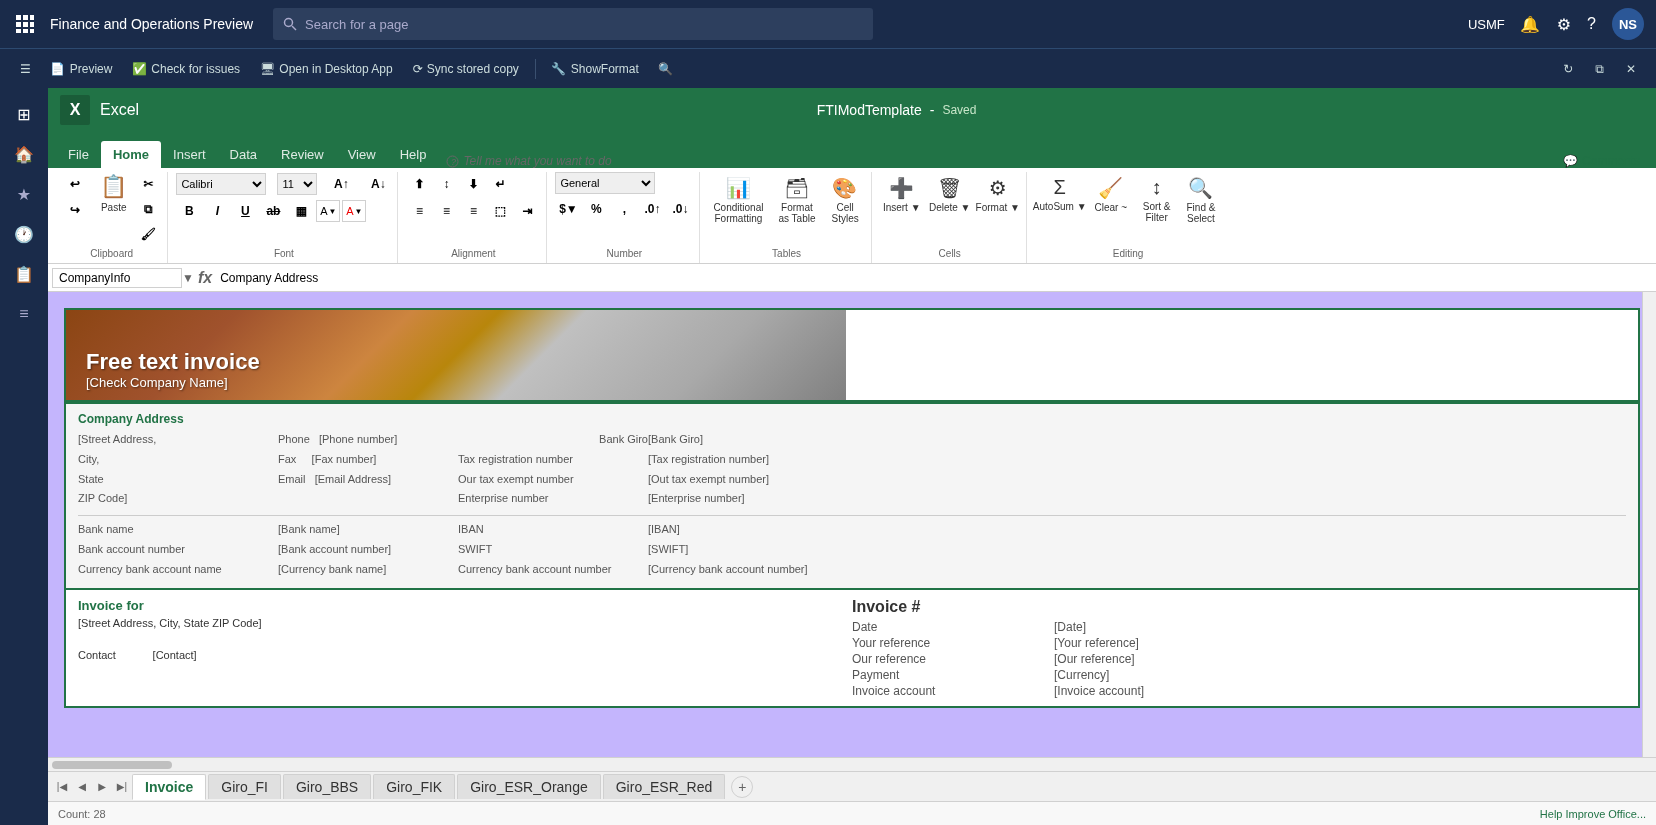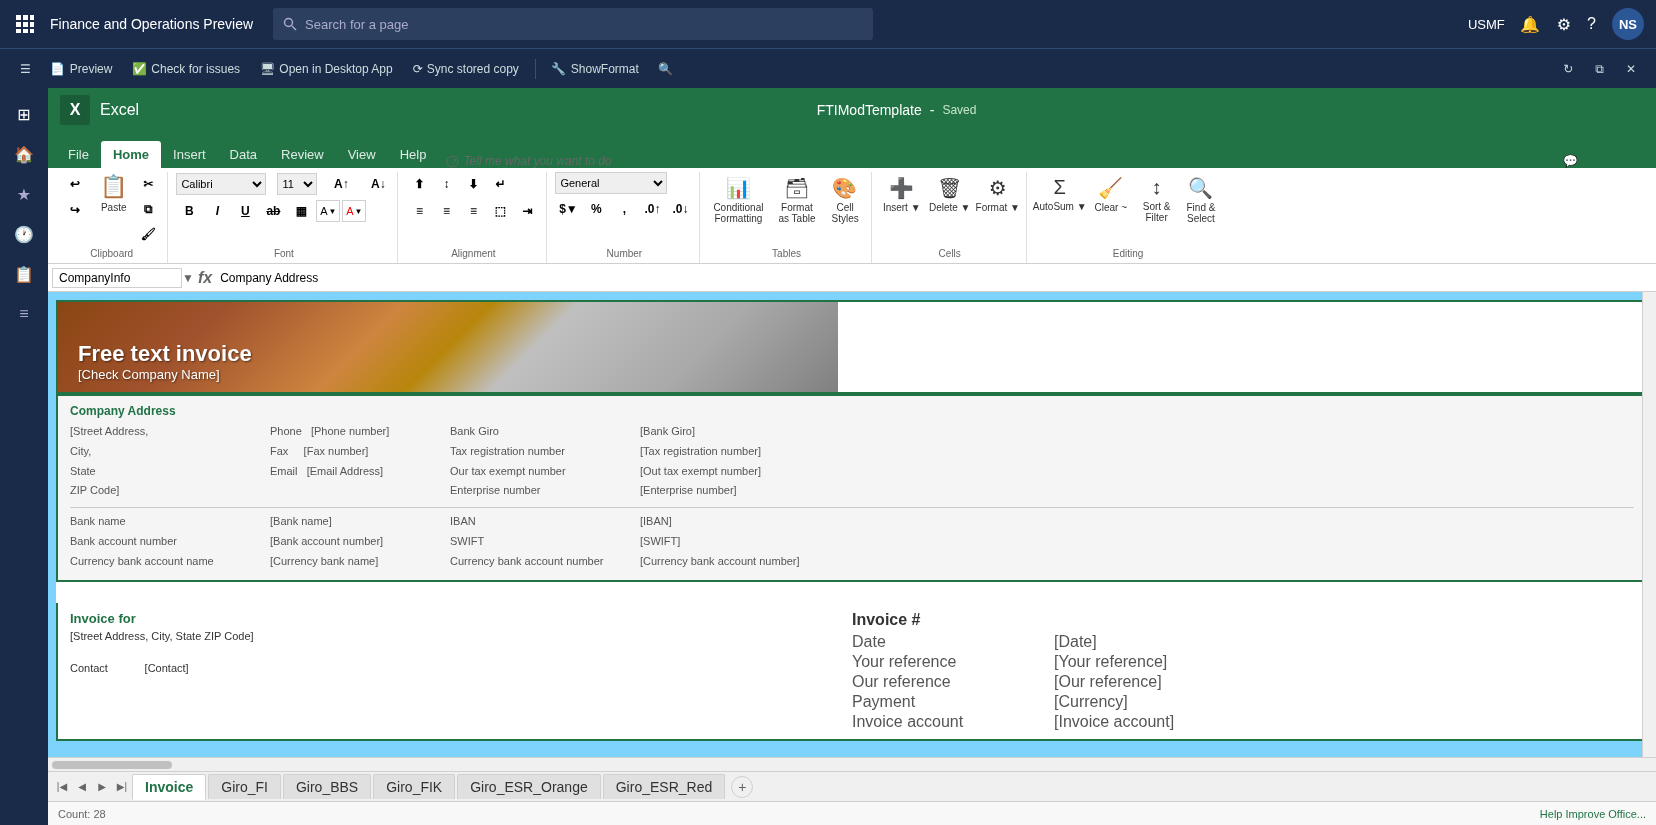--- a/index.html
+++ b/index.html
@@ -224,24 +224,24 @@
     
     .spreadsheet-area {
       flex: 1;
       overflow: hidden;
       background: #f9f9f9;
       position: relative;
     }
 
     
     .invoice-content {
-      padding: 8px;
+      padding: 16px;
       overflow-y: auto;
       height: 100%;
-      background: #7dd3fc;
+      background: #c4b5fd;
     }
 
     .invoice-inner {
       margin: 0 auto;
       background: white;
       width: 100%;
     }
 
     .invoice-header-img {
       width: 100%;
@@ -278,21 +278,20 @@
       font-weight: bold;
       font-size: 12px;
       margin-bottom: 4px;
     }
 
     .invoice-for-section {
       display: grid;
       grid-template-columns: 1fr 1fr;
       padding: 8px 12px;
       gap: 0;
-      margin-top: 21px;
     }
 
     .invoice-for-title {
       color: #217346;
       font-size: 13px;
       font-weight: bold;
       margin-bottom: 4px;
     }
 
     .invoice-num-title {
@@ -301,21 +300,21 @@
       font-weight: bold;
       margin-bottom: 4px;
     }
 
     .address-detail { font-size: 11px; color: #333; margin: 1px 0; }
 
     .invoice-details-grid {
       display: grid;
       grid-template-columns: 200px 200px;
       gap: 2px;
-      font-size: 16px;
+      font-size: 12px;
     }
 
     
     .sheet-tabs-bar {
       background: #f0f0f0;
       border-top: 1px solid #d0d0d0;
       height: 30px;
       display: flex;
       align-items: center;
       padding: 0 4px;
@@ -393,21 +392,21 @@
       font-size: 11px;
       border: 1px solid #d0d0d0;
     }
     .font-size-select {
       width: 40px;
       height: 22px;
       font-size: 11px;
       border: 1px solid #d0d0d0;
     }
     .number-format-select {
-      width: 112px;
+      width: 100px;
       height: 22px;
       font-size: 11px;
       border: 1px solid #d0d0d0;
     }
 
     .color-btn {
       width: 24px;
       height: 22px;
       border: 1px solid #d0d0d0;
       cursor: pointer;
@@ -728,21 +727,21 @@
             </div>
           </div>
 
           
           <div class="invoice-company-section">
             <div class="company-address-title">Company Address</div>
 
             <div style="display:grid; grid-template-columns: 200px 180px 190px 200px auto; font-size:11px; line-height:1.8;">
               <div style="color:#555;">[Street Address,</div>
               <div style="color:#555;">Phone &nbsp; [Phone number]</div>
-              <div style="color:#555;">Bank Giro</div>
+              <div style="color:#555;text-align:right;">Bank Giro</div>
               <div style="color:#555;">[Bank Giro]</div>
               <div></div>
 
               <div style="color:#555;">City,</div>
               <div style="color:#555;">Fax &nbsp;&nbsp;&nbsp; [Fax number]</div>
               <div style="color:#555;">Tax registration number</div>
               <div style="color:#555;">[Tax registration number]</div>
               <div></div>
 
               <div style="color:#555;">State</div>

